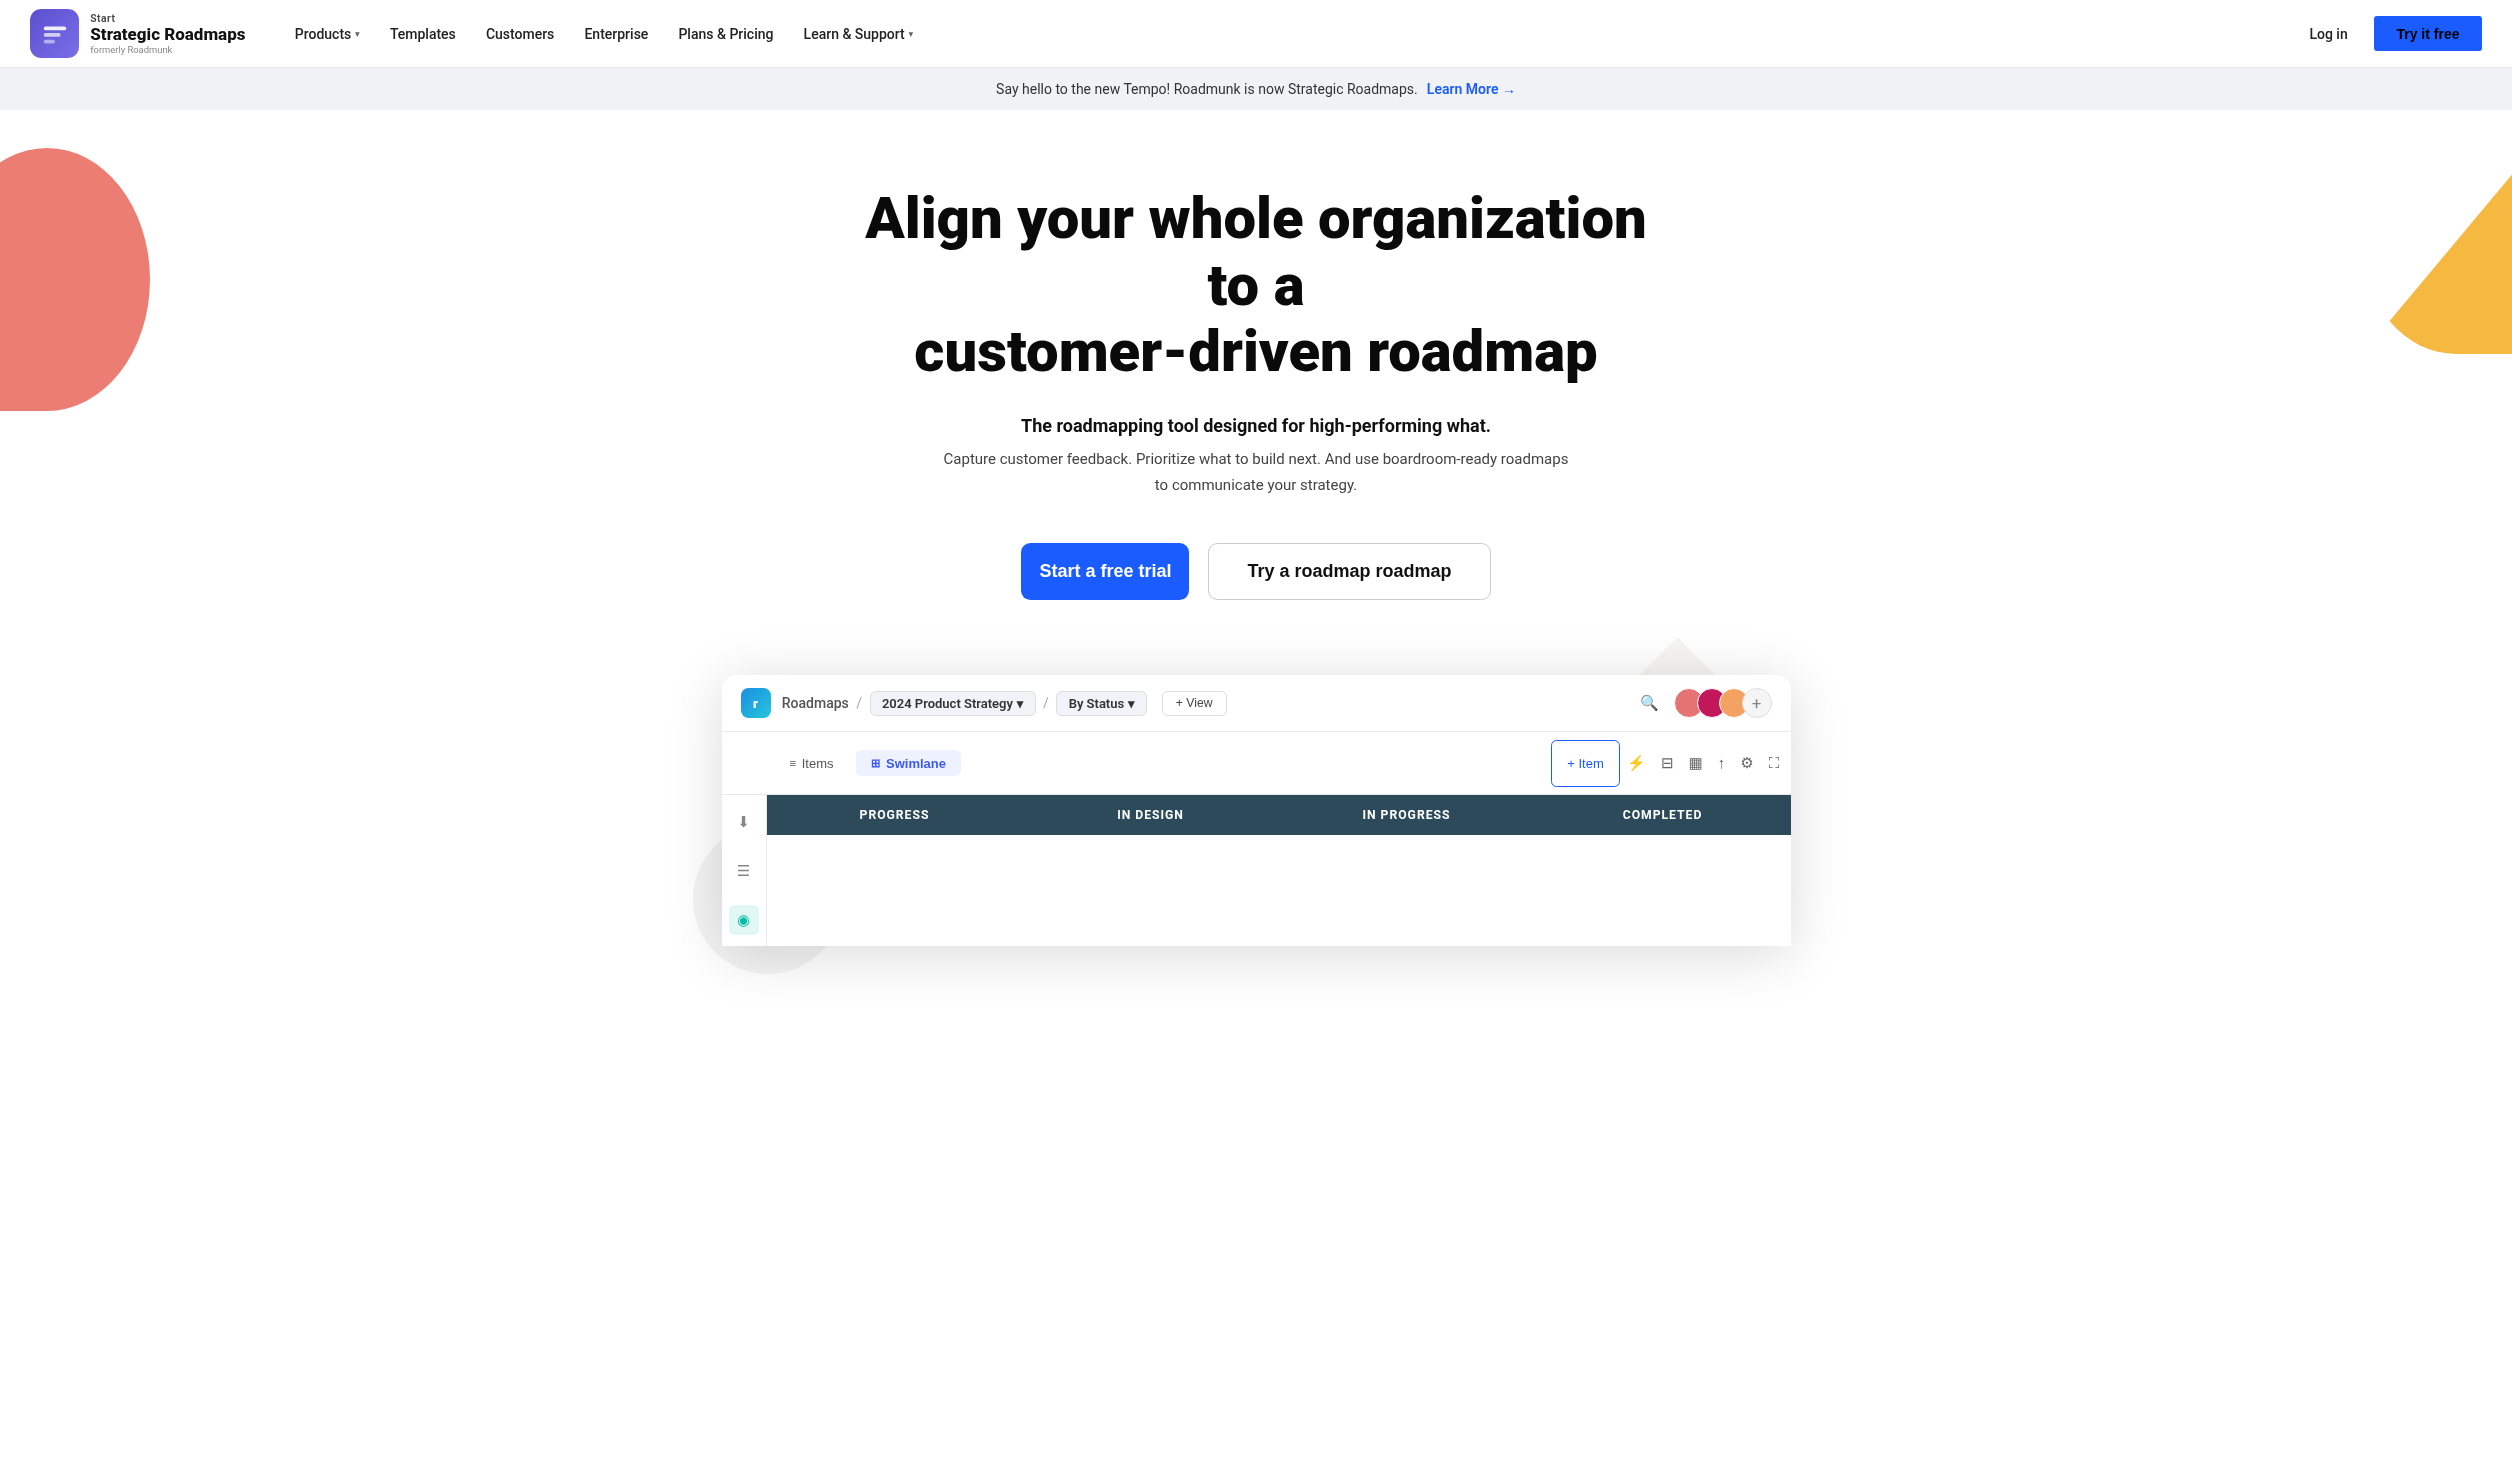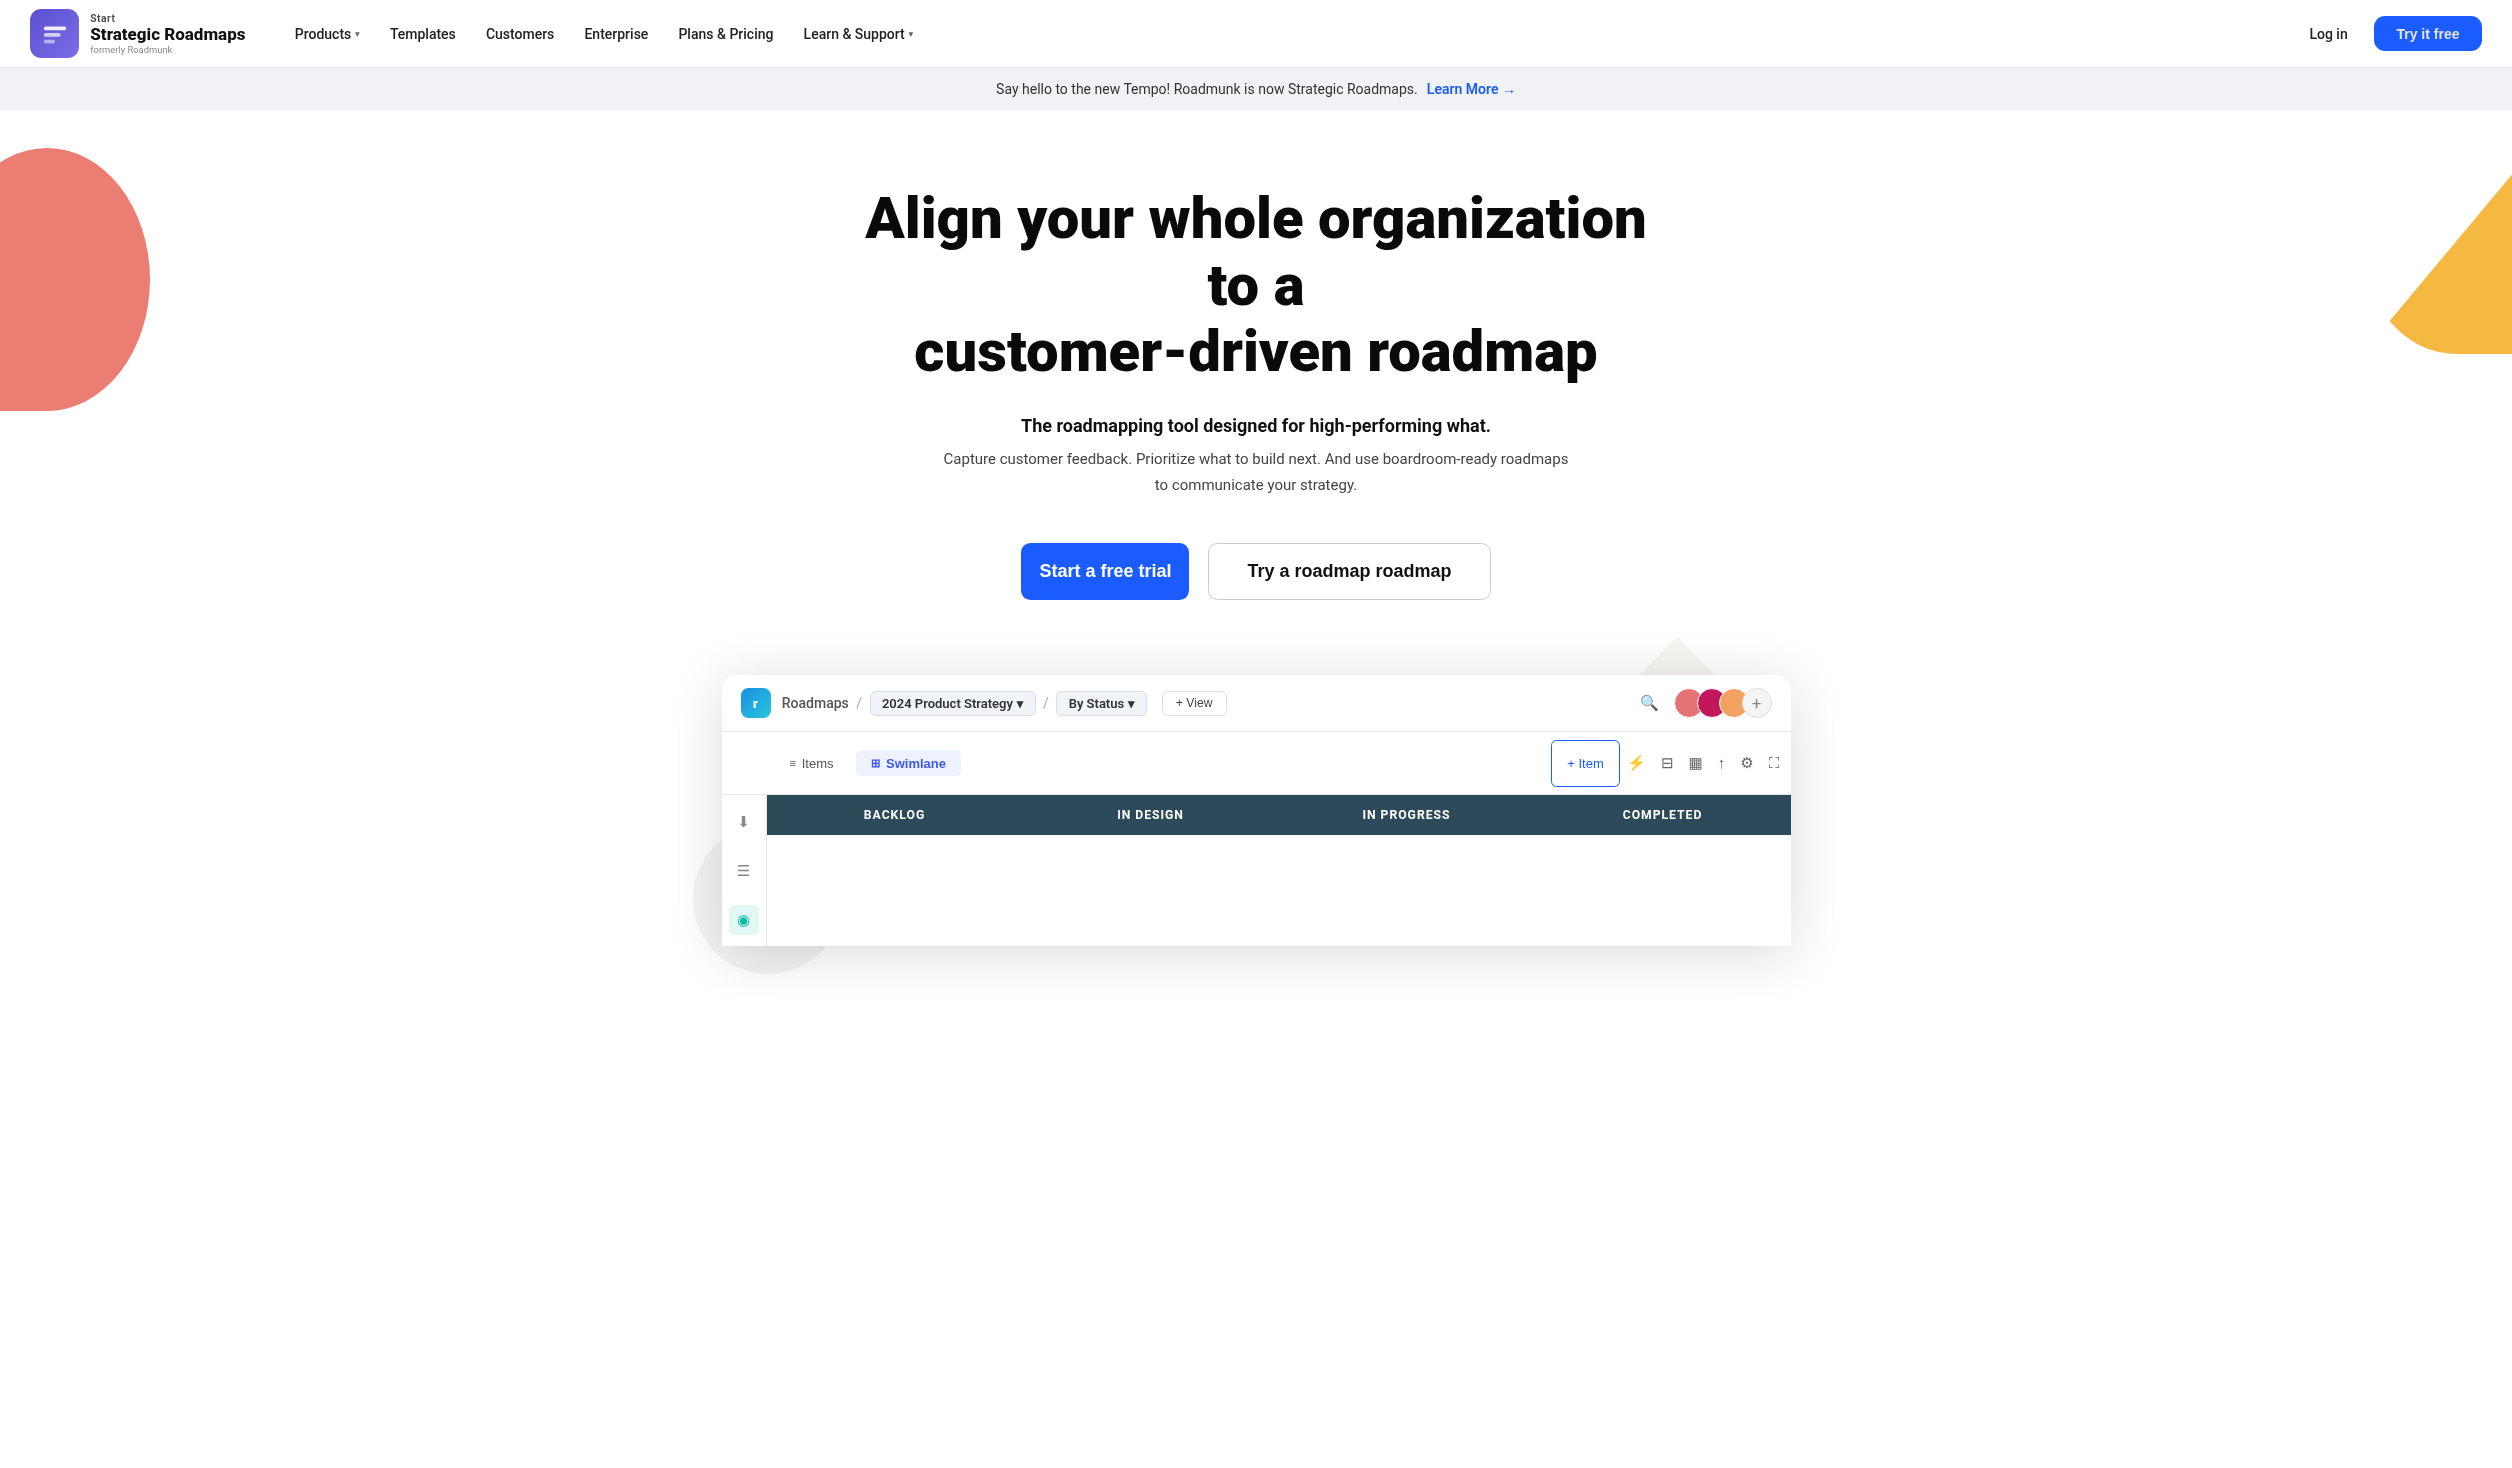--- a/index.html
+++ b/index.html
@@ -25,22 +25,22 @@
     .nav-link {
       font-size: 14px; font-weight: 500; color: #222; padding: 7.5px 11.3px;
       cursor: pointer; border-radius: 5.6px; display: flex; align-items: center; gap: 3.8px;
       text-decoration: none;
     }
     .nav-chevron { font-size: 9.4px; color: #666; }
 
     .nav-right { display: flex; align-items: center; gap: 15px; }
     .nav-login { font-size: 14px; font-weight: 500; color: #222; cursor: pointer; padding: 7.5px 11.3px; }
     .nav-cta {
-      background: #1A5CFF; color: #e5e5e5; font-size: 14px; font-weight: 600;
-      padding: 9.4px 22.5px; border-radius: 11px; cursor: pointer; border: none;
+      background: #1A5CFF; color: #000000; font-size: 14px; font-weight: 600;
+      padding: 9.4px 22.5px; border-radius: 3px; cursor: pointer; border: none;
     }
 
     
     .banner {
       background: #f0f2f5; text-align: center; padding: 13px;
       font-size: 14px; color: #333;
     }
     .banner a { color: #1A5CFF; font-weight: 600; text-decoration: none; }
 
     
@@ -334,21 +334,21 @@
       <div class="app-body">
 
         <div class="app-sidebar">
           <div class="sidebar-icon">⬇</div>
           <div class="sidebar-icon">☰</div>
           <div class="sidebar-icon active">◉</div>
         </div>
 
         <div class="app-content">
           <div class="swimlane-header">
-            <div class="swimlane-col col-backlog">BACKLOG</div>
+            <div class="swimlane-col col-backlog">PROGRESS</div>
             <div class="swimlane-col col-design">IN DESIGN</div>
             <div class="swimlane-col col-progress">IN PROGRESS</div>
             <div class="swimlane-col col-completed">COMPLETED</div>
           </div>
         </div>
       </div>
 
     </div>
   </div>
 </section>

